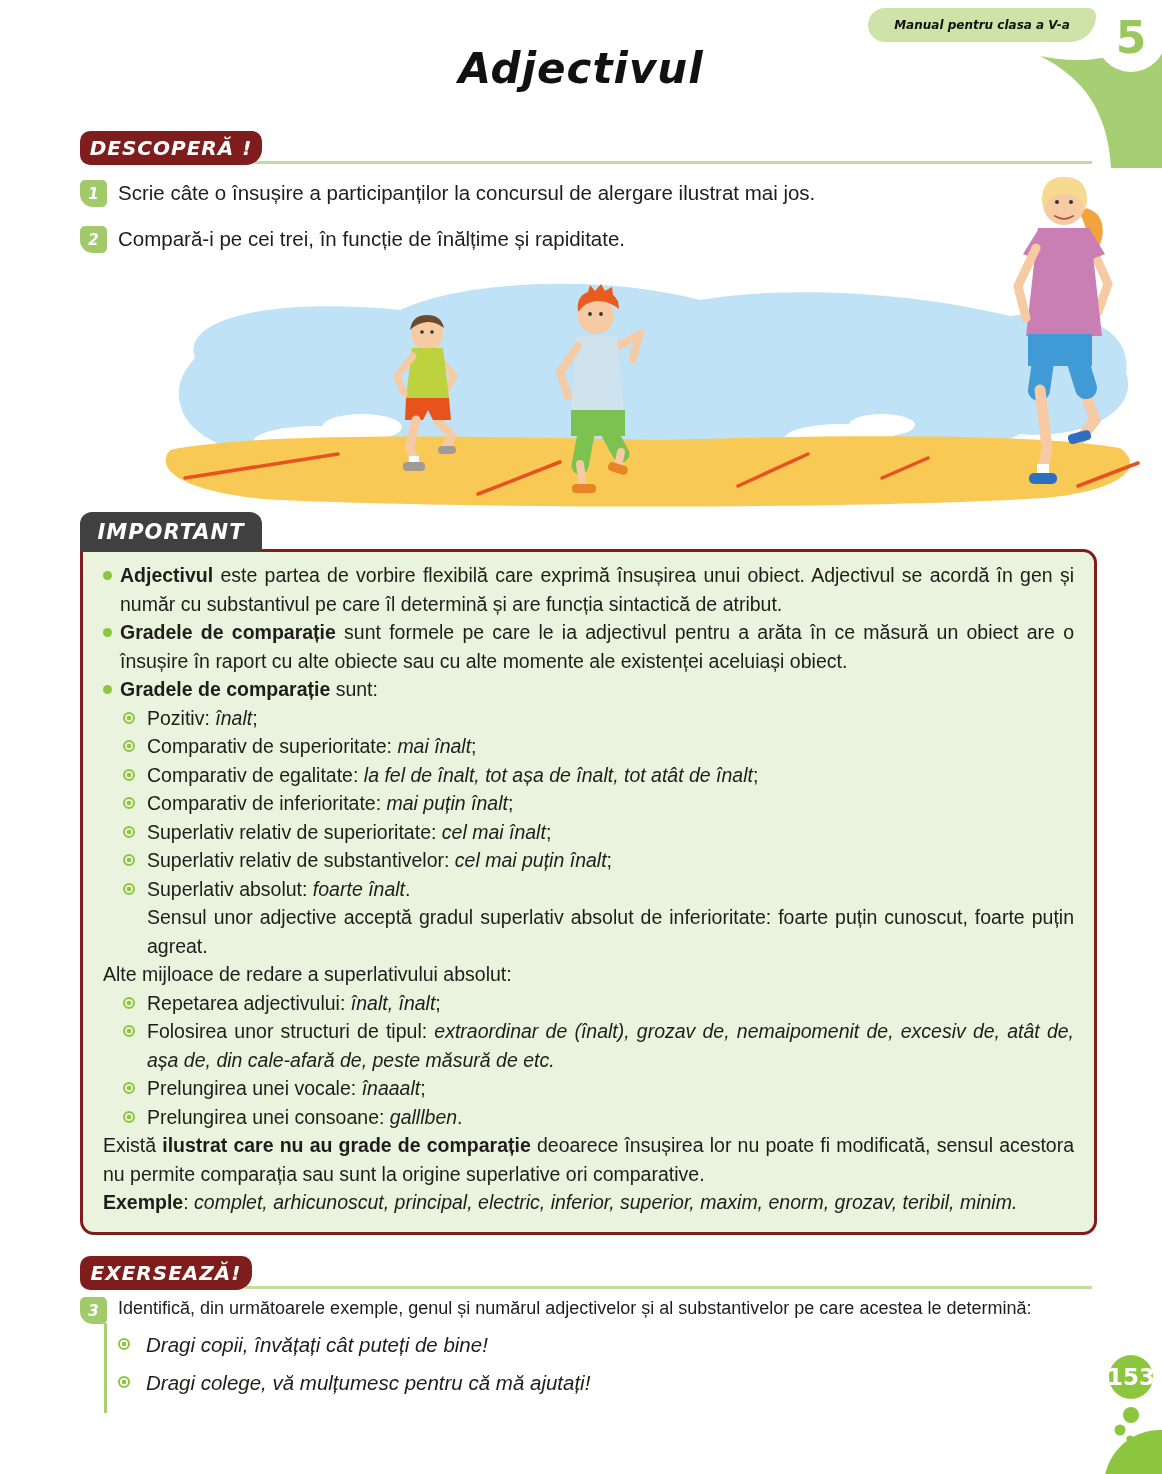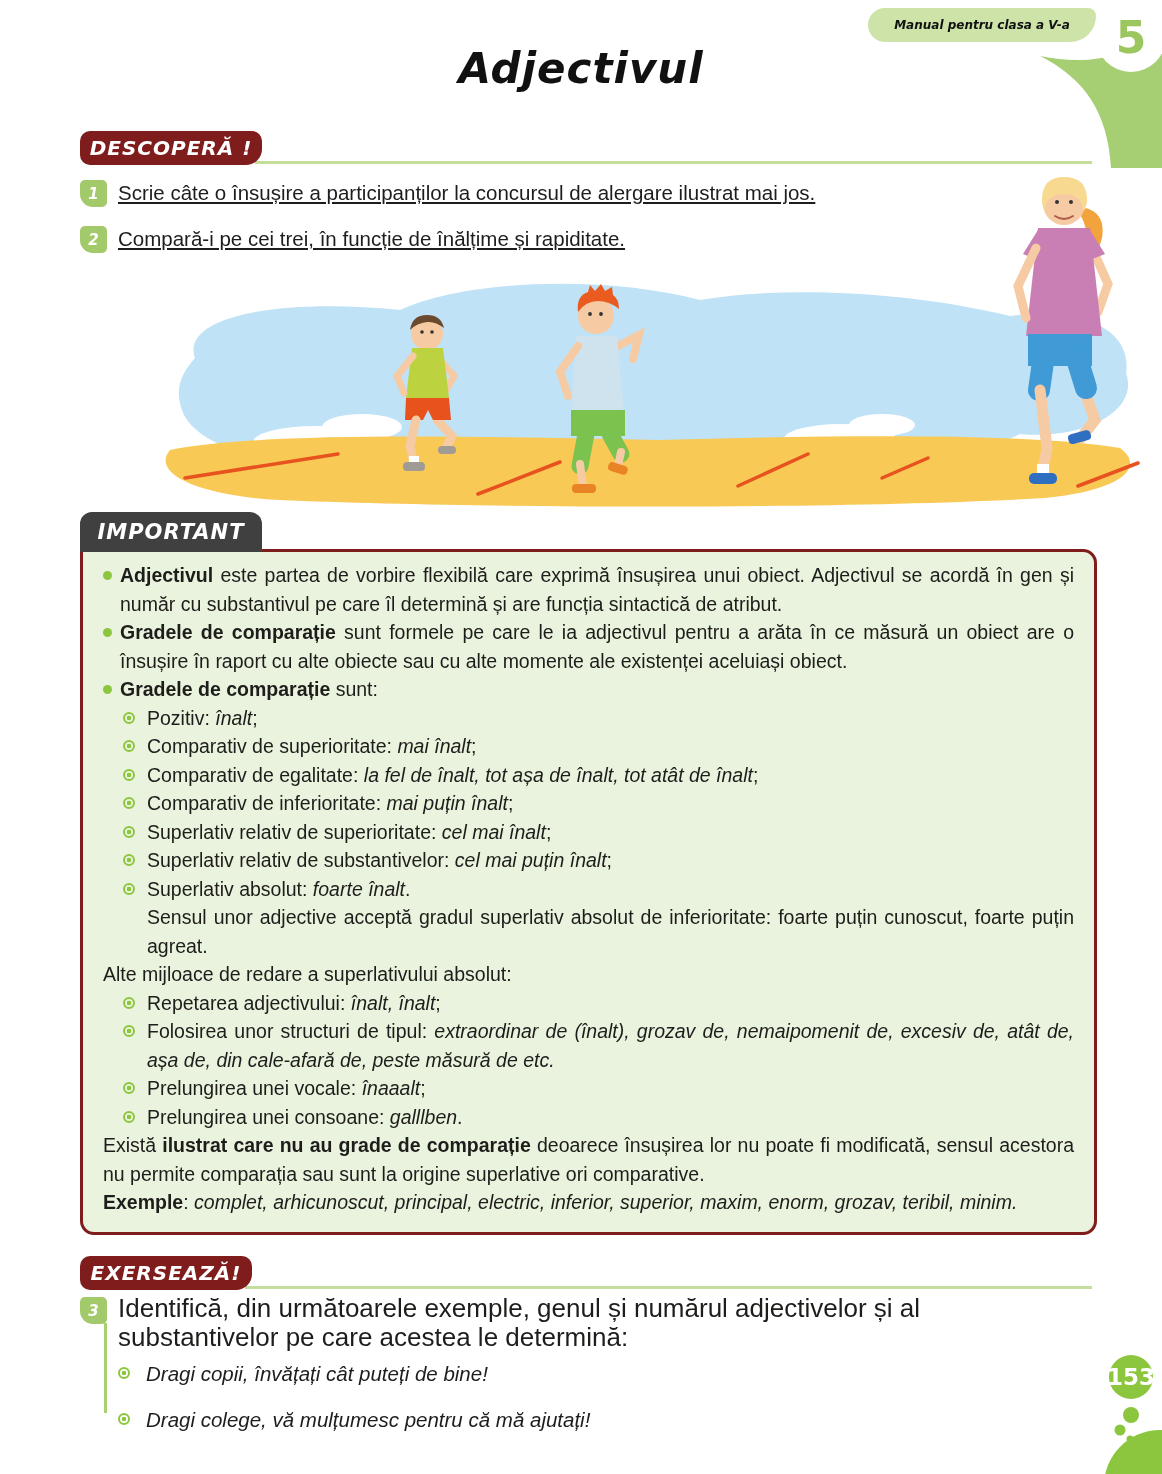--- a/index.html
+++ b/index.html
@@ -35,21 +35,21 @@
     font-size:20px;letter-spacing:1px;z-index:2;
   }
   .badge-line{position:absolute;height:3px;background:#c4dd9b;z-index:1;}
 
   
   .num-badge{
     position:absolute;width:27px;height:27px;background:#a2ca6b;color:#fff;
     border-radius:5px 5px 5px 13px;display:flex;align-items:center;justify-content:center;
     font-family:"DejaVu Sans",sans-serif;font-weight:bold;font-style:italic;font-size:15px;
   }
-  .task-text{position:absolute;font-size:20.5px;color:#1d1d1b;text-decoration:underline;}
+  .task-text{position:absolute;font-size:20.5px;color:#1d1d1b;}
   .task3-line{position:absolute;left:104px;top:1323px;width:3px;height:90px;background:#a9cf73;}
 
   
   .illo{position:absolute;left:140px;top:148px;width:1000px;height:362px;}
 
   
   .imp-tab{
     position:absolute;left:80px;top:512px;width:182px;height:40px;background:#404040;
     border-radius:12px 12px 0 0;display:flex;align-items:center;justify-content:center;
     color:#fff;font-size:21px;letter-spacing:1px;z-index:3;
@@ -226,26 +226,26 @@
   <div class="badge hand" style="left:80px;top:1256px;width:172px;">
     <span>EXERSEAZĂ!</span>
   </div>
   <div class="badge-line" style="left:245px;top:1286px;width:847px;"></div>
 
   <div class="num-badge" style="left:80px;top:1297px;">
     <span>3</span>
   </div>
   <div class="task3-line"></div>
   <div style="position:absolute;left:118px;top:1294px;width:968px;">
-    <p style="margin:0;font-size:26px;line-height:29px;">Identifică, din următoarele exemple, genul și numărul adjectivelor și al substantivelor pe care acestea le determină:</p>
+    <p style="margin:0;font-size:18px;line-height:29px;">Identifică, din următoarele exemple, genul și numărul adjectivelor și al substantivelor pe care acestea le determină:</p>
     <div style="position:relative;padding-left:28px;margin-top:7px;font-size:20.5px;line-height:29px;">
       <span class="ring" style="left:0;top:8px;"></span>
       <i>Dragi copii, învățați cât puteți de bine!</i>
     </div>
-    <div style="position:relative;padding-left:28px;margin-top:17px;font-size:20.5px;line-height:29px;">
+    <div style="position:relative;padding-left:28px;margin-top:9px;font-size:20.5px;line-height:29px;">
       <span class="ring" style="left:0;top:8px;"></span>
       <i>Dragi colege, vă mulțumesc pentru că mă ajutați!</i>
     </div>
   </div>
 
   <svg class="footer-deco" viewBox="0 0 130 180" aria-hidden="true">
     <circle cx="99" cy="83" r="22" fill="#8cc63f"></circle>
     <text x="99" y="91" text-anchor="middle">153</text>
     <circle cx="99" cy="121" r="8" fill="#8cc63f"></circle>
     <circle cx="88" cy="136" r="5.5" fill="#8cc63f"></circle>

